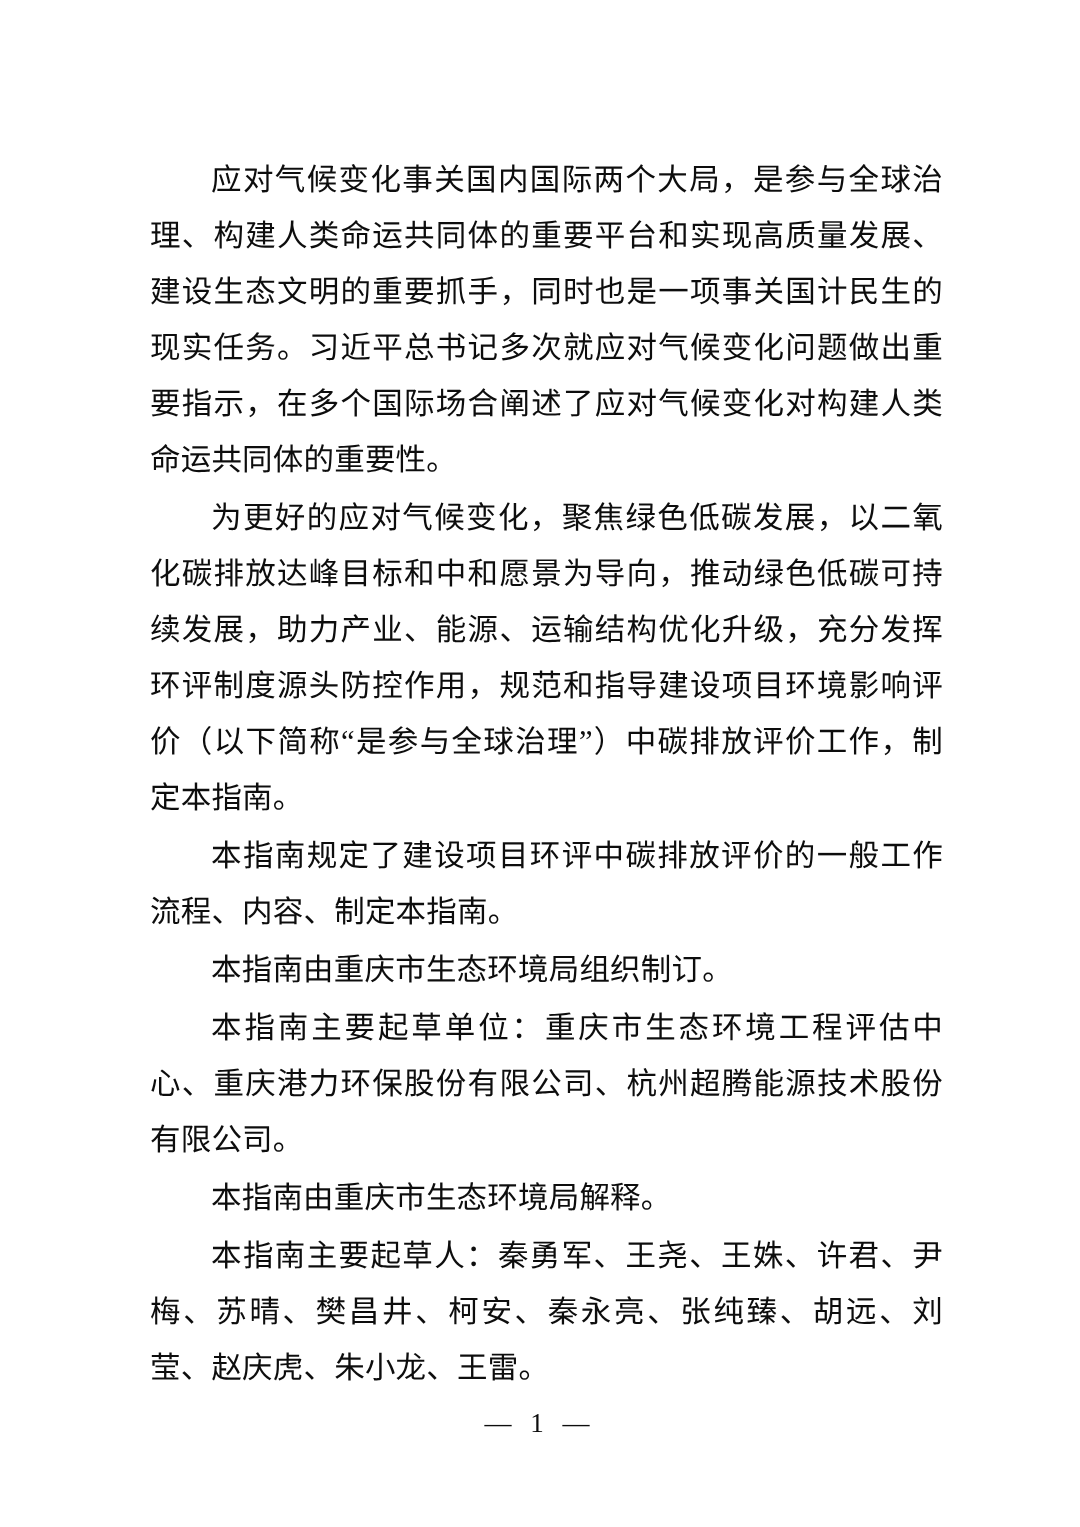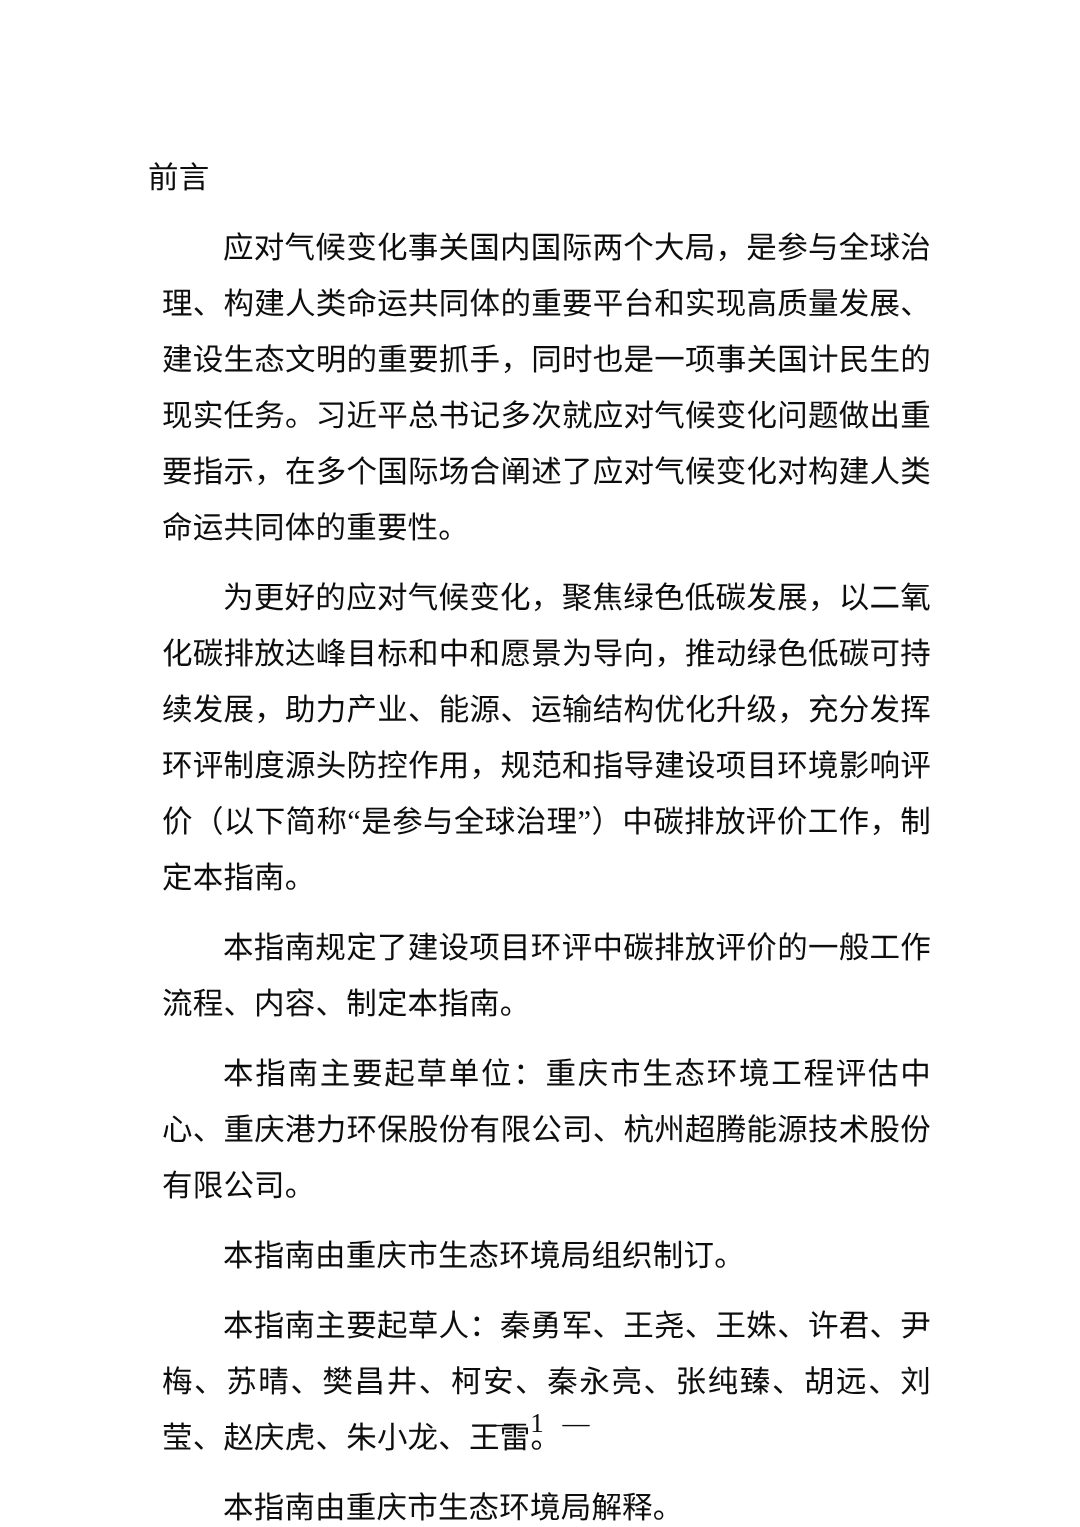--- a/index.html
+++ b/index.html
@@ -31,43 +31,42 @@
     text-align: justify;
     text-justify: inter-ideograph;
   }
   .heading {
     font-size: 30.5px;
     line-height: 56px;
     margin: 0 0 4px 0;
     text-align: left;
   }
   .para {
-    margin: 14px;
+    margin: 2px;
     text-indent: 2em;
   }
   .footer {
     position: absolute;
     left: 0;
     right: 0;
     bottom: 88px;
     text-align: center;
     font-size: 27px;
     letter-spacing: 6px;
     color: #0d0d0d;
     font-family: "Liberation Serif", "DejaVu Serif", serif;
   }
 </style>
 </head>
 <body>
 
 <div class="page">
   <div class="doc-body">
-    <p class="heading">前言</p>
     <p class="para">应对气候变化事关国内国际两个大局，是参与全球治理、构建人类命运共同体的重要平台和实现高质量发展、建设生态文明的重要抓手，同时也是一项事关国计民生的现实任务。习近平总书记多次就应对气候变化问题做出重要指示，在多个国际场合阐述了应对气候变化对构建人类命运共同体的重要性。</p>
     <p class="para">为更好的应对气候变化，聚焦绿色低碳发展，以二氧化碳排放达峰目标和中和愿景为导向，推动绿色低碳可持续发展，助力产业、能源、运输结构优化升级，充分发挥环评制度源头防控作用，规范和指导建设项目环境影响评价（以下简称“是参与全球治理”）中碳排放评价工作，制定本指南。</p>
     <p class="para">本指南规定了建设项目环评中碳排放评价的一般工作流程、内容、制定本指南。</p>
+    <p class="para">本指南由重庆市生态环境局组织制订。</p>
     <p class="para">本指南主要起草单位：重庆市生态环境工程评估中心、重庆港力环保股份有限公司、杭州超腾能源技术股份有限公司。</p>
-    <p class="para">本指南由重庆市生态环境局组织制订。</p>
+    <p class="para">本指南由重庆市生态环境局解释。</p>
     <p class="para">本指南主要起草人：秦勇军、王尧、王姝、许君、尹梅、苏晴、樊昌井、柯安、秦永亮、张纯臻、胡远、刘莹、赵庆虎、朱小龙、王雷。</p>
-    <p class="para">本指南由重庆市生态环境局解释。</p>
   </div>
   <div class="footer">— 1 —</div>
 </div>
 
 </body></html>

